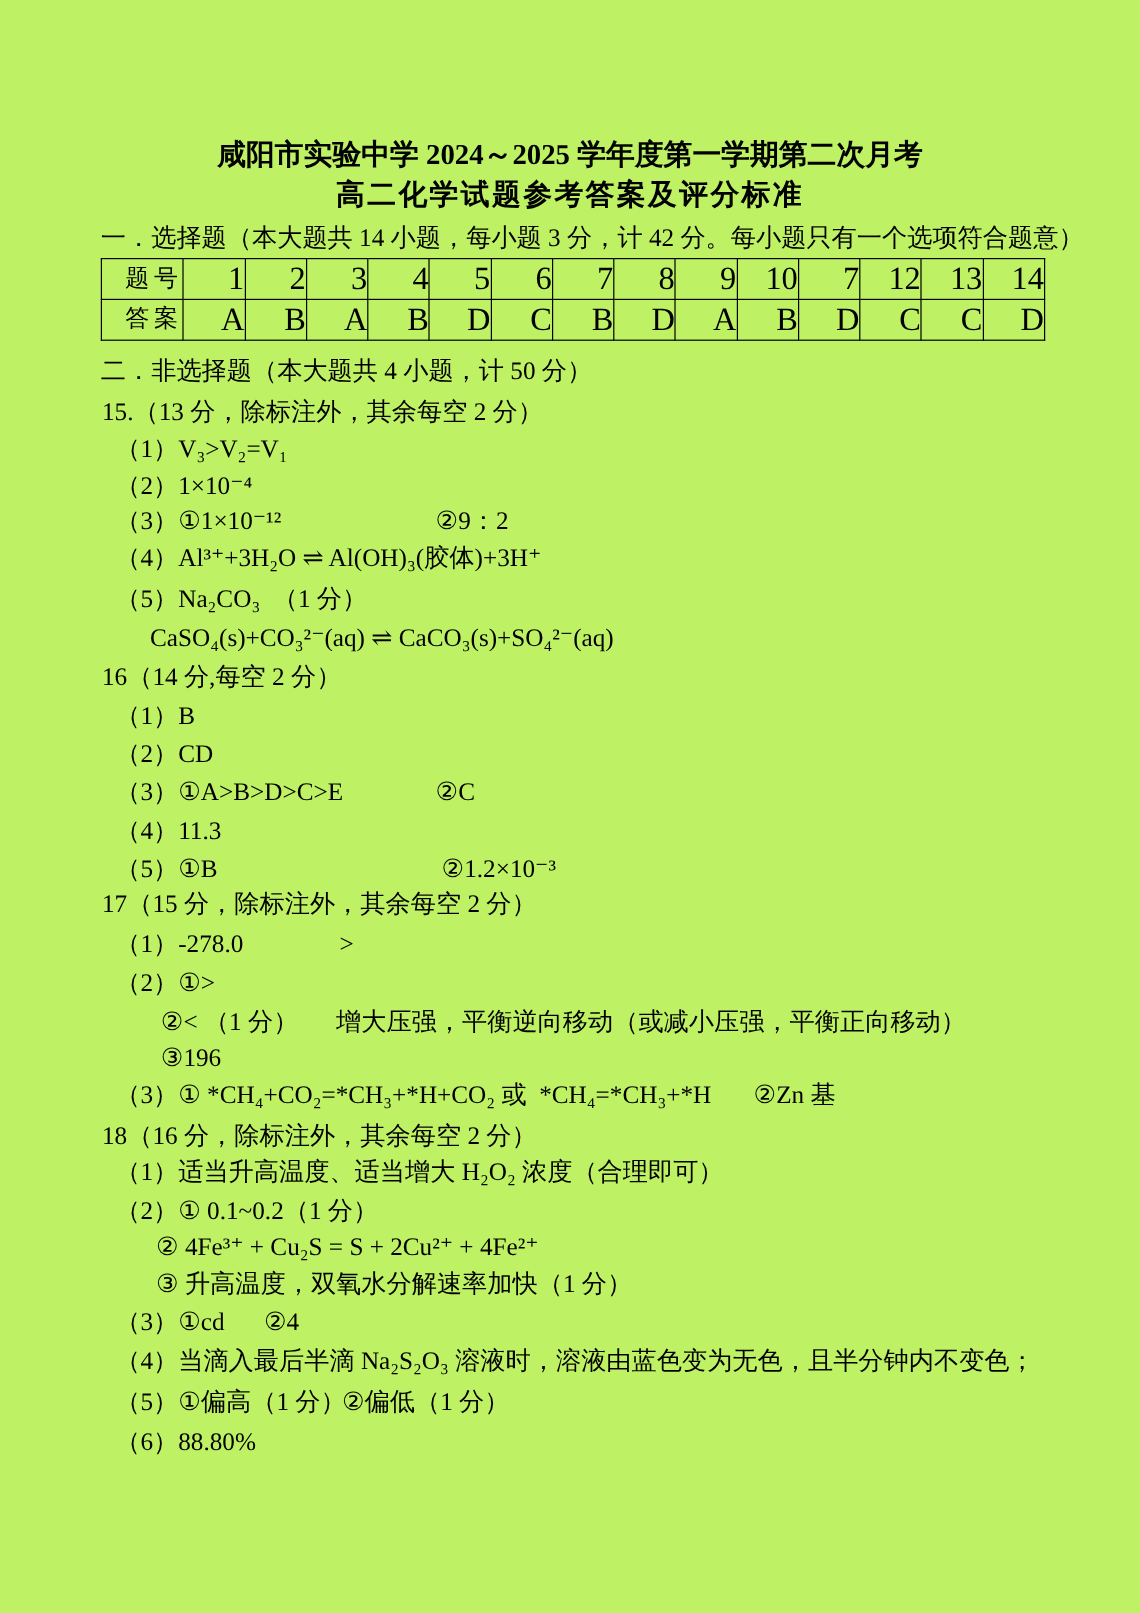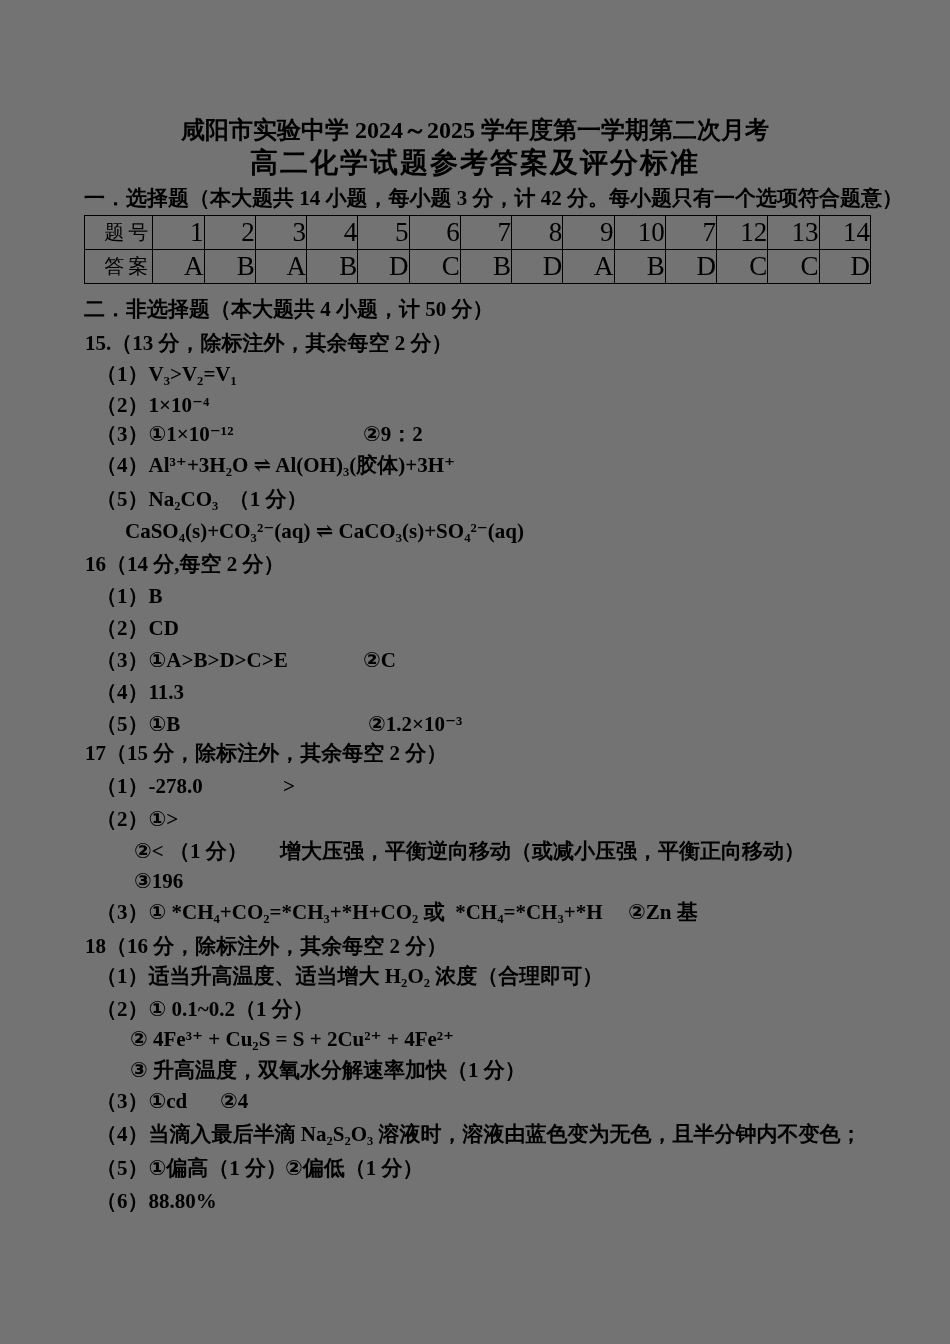--- a/index.html
+++ b/index.html
@@ -1,36 +1,36 @@
 <!DOCTYPE html>
 <html><head>
 <meta charset="utf-8">
 <style>
   html,body{margin:0;padding:0;background:#e8e8e8;}
   .page{
     position:relative;
     width:950px;height:1344px;
-    background:#737373;
+    background:#bef264;
     color:#000;
     font-family:"Liberation Serif","DejaVu Serif","DejaVu Sans",serif;
     overflow:hidden;
   }
   .title1{
     position:absolute;top:116px;left:0;width:100%;
     text-align:center;font-weight:bold;font-size:24px;line-height:28px;
     white-space:pre;
   }
   .title2{
     position:absolute;top:147px;left:0;width:100%;
-    text-align:center;font-weight:bold;font-size:28px;line-height:32px;
+    text-align:center;font-weight:bold;font-size:24px;line-height:32px;
     letter-spacing:2px;white-space:pre;
   }
   .line{
     position:absolute;left:0;width:100%;height:30px;
-    font-size:21px;line-height:26px;font-weight:bold;
+    font-size:21px;line-height:26px;
   }
   .line .seg{
     position:absolute;top:0;white-space:pre;
   }
   table.answers{
     position:absolute;top:215px;left:84px;
     border-collapse:collapse;table-layout:fixed;
     width:787px;
   }
   table.answers td{

